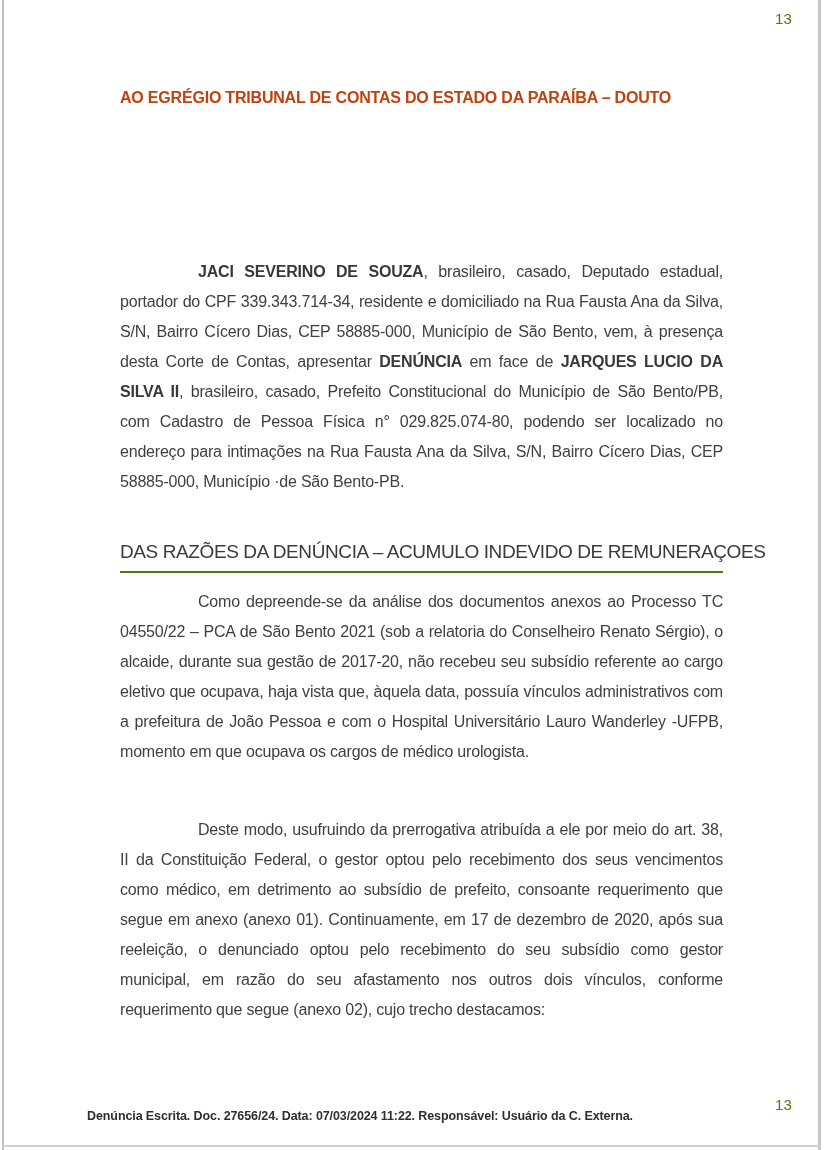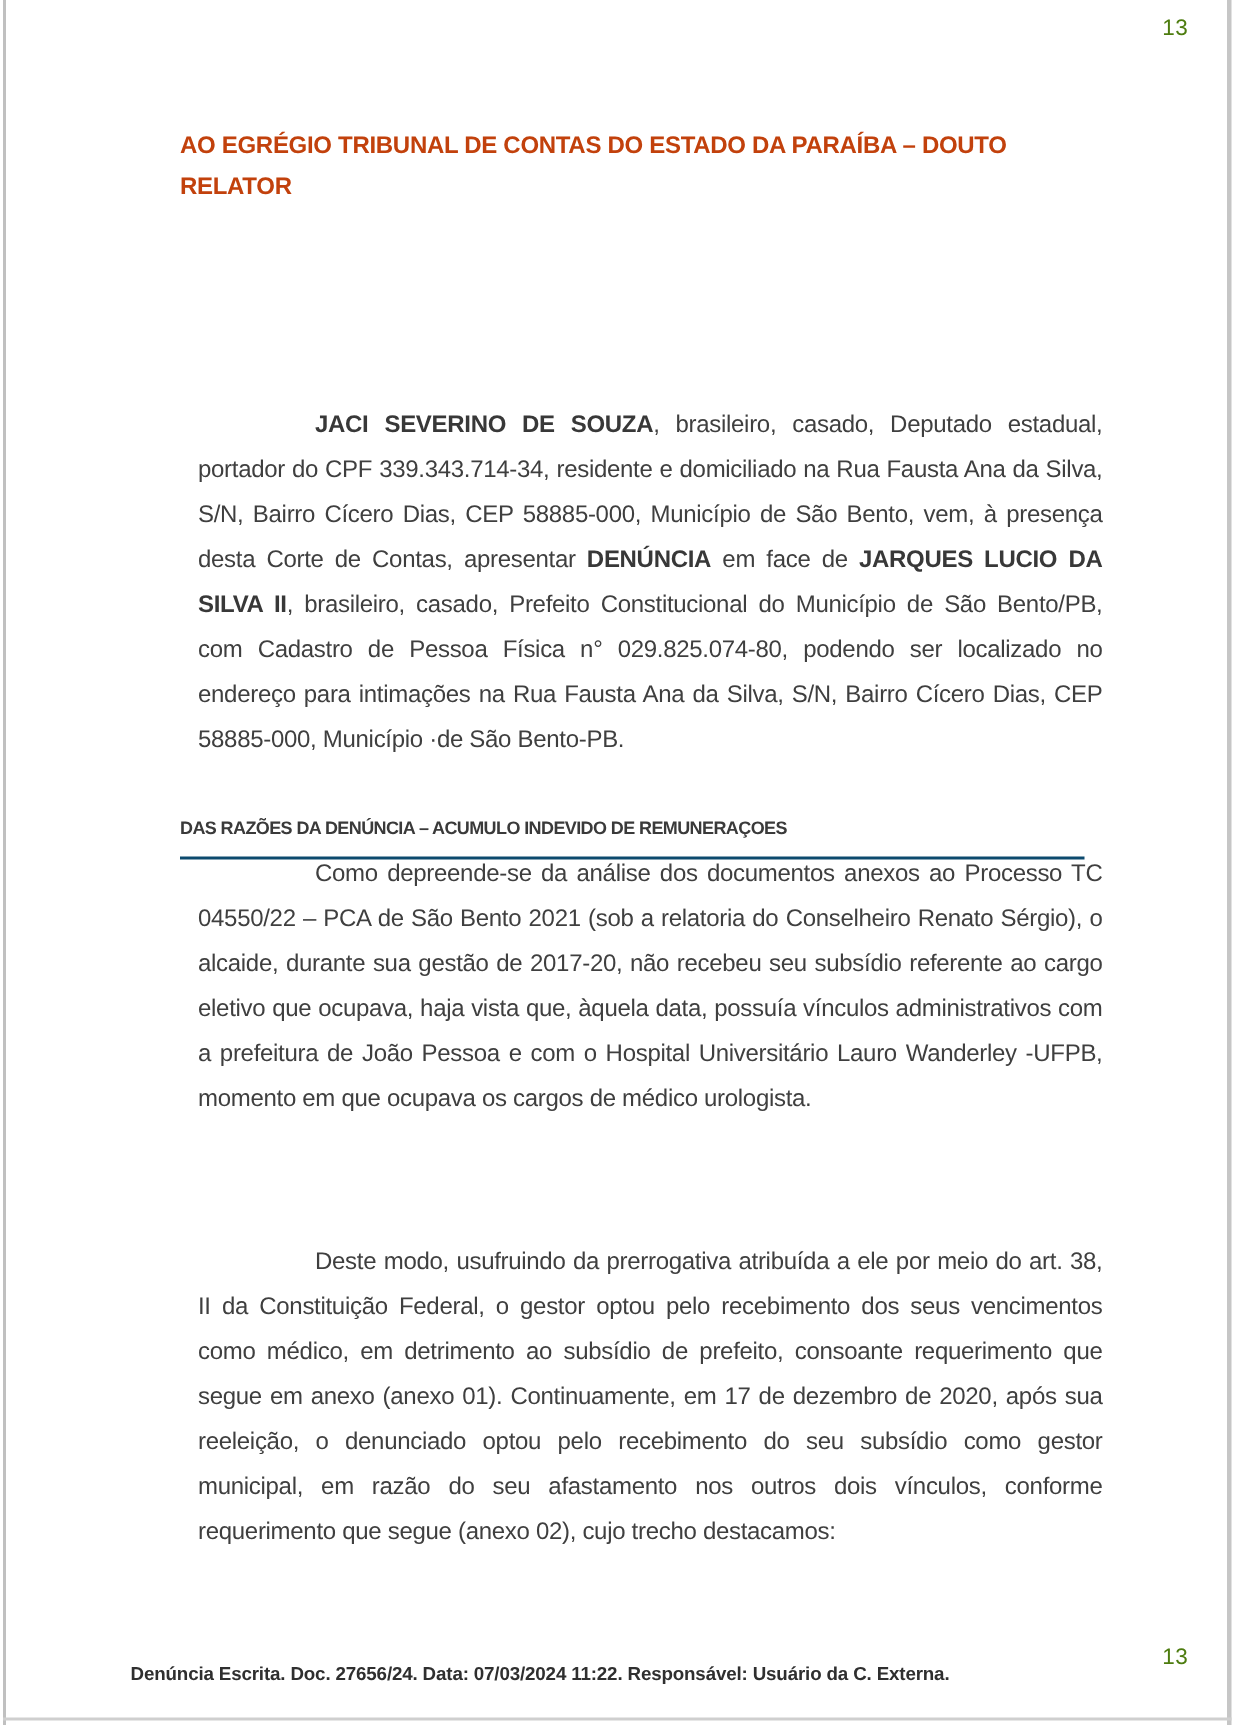--- a/index.html
+++ b/index.html
@@ -41,49 +41,49 @@
     line-height: 27px;
     letter-spacing: -0.2px;
     color: #c2410c;
   }
   .title div { white-space: nowrap; }
 
   .body {
     position: absolute;
     left: 120px;
     width: 603px;
-    margin: 12px;
+    margin: 0;
     font-size: 16px;
     line-height: 30px;
     letter-spacing: -0.2px;
     text-align: justify;
     text-indent: 78px;
     color: #3f3f3f;
   }
   .body b { color: #383838; }
 
   .p-intro { top: 257px; }
 
   .section-heading {
     position: absolute;
     left: 120px;
     top: 540px;
     width: 603px;
     margin: 0;
-    font-size: 12px;
-    font-weight: bold;
+    font-size: 19px;
+    font-weight: normal;
     letter-spacing: -0.4px;
     line-height: 24px;
     white-space: nowrap;
     color: #3a3a3a;
-    border-bottom: 2px solid #0c4a6e;
+    border-bottom: 2px solid #4d7c0f;
     padding-bottom: 7px;
   }
 
-  .p-razoes-1 { top: 556px; }
+  .p-razoes-1 { top: 587px; }
   .p-razoes-2 { top: 815px; }
 
   .footer {
     position: absolute;
     left: 0;
     top: 1108px;
     width: 720px;
     text-align: center;
     font-size: 12.5px;
     font-weight: bold;
@@ -98,21 +98,20 @@
 <div class="page">
 
   <div class="edge-left"></div>
   <div class="edge-right"></div>
   <div class="edge-bottom"></div>
 
   <div class="page-num top">13</div>
 
   <div class="title">
     <div>AO EGRÉGIO TRIBUNAL DE CONTAS DO ESTADO DA PARAÍBA – DOUTO</div>
-    <div>RELATOR</div>
   </div>
 
   <p class="body p-intro"><b>JACI SEVERINO DE SOUZA</b><span>, brasileiro, casado, Deputado estadual, portador do CPF 339.343.714-34, residente e domiciliado na Rua Fausta Ana da Silva, S/N, Bairro Cícero Dias, CEP 58885-000, Município de São Bento, vem, à presença desta Corte de Contas, apresentar </span><b>DENÚNCIA</b><span> em face de </span><b>JARQUES LUCIO DA SILVA II</b><span>, brasileiro, casado, Prefeito Constitucional do Município de São Bento/PB, com Cadastro de Pessoa Física n° 029.825.074-80, podendo ser localizado no endereço para intimações na Rua Fausta Ana da Silva, S/N, Bairro Cícero Dias, CEP 58885-000, Município ·de São Bento-PB.</span></p>
 
   <h2 class="section-heading">DAS RAZÕES DA DENÚNCIA – ACUMULO INDEVIDO DE REMUNERAÇOES</h2>
 
   <p class="body p-razoes-1">Como depreende-se da análise dos documentos anexos ao Processo TC 04550/22 – PCA de São Bento 2021 (sob a relatoria do Conselheiro Renato Sérgio), o alcaide, durante sua gestão de 2017-20, não recebeu seu subsídio referente ao cargo eletivo que ocupava, haja vista que, àquela data, possuía vínculos administrativos com a prefeitura de João Pessoa e com o Hospital Universitário Lauro Wanderley -UFPB, momento em que ocupava os cargos de médico urologista.</p>
 
   <p class="body p-razoes-2">Deste modo, usufruindo da prerrogativa atribuída a ele por meio do art. 38, II da Constituição Federal, o gestor optou pelo recebimento dos seus vencimentos como médico, em detrimento ao subsídio de prefeito, consoante requerimento que segue em anexo (anexo 01). Continuamente, em 17 de dezembro de 2020, após sua reeleição, o denunciado optou pelo recebimento do seu subsídio como gestor municipal, em razão do seu afastamento nos outros dois vínculos, conforme requerimento que segue (anexo 02), cujo trecho destacamos:</p>
 

